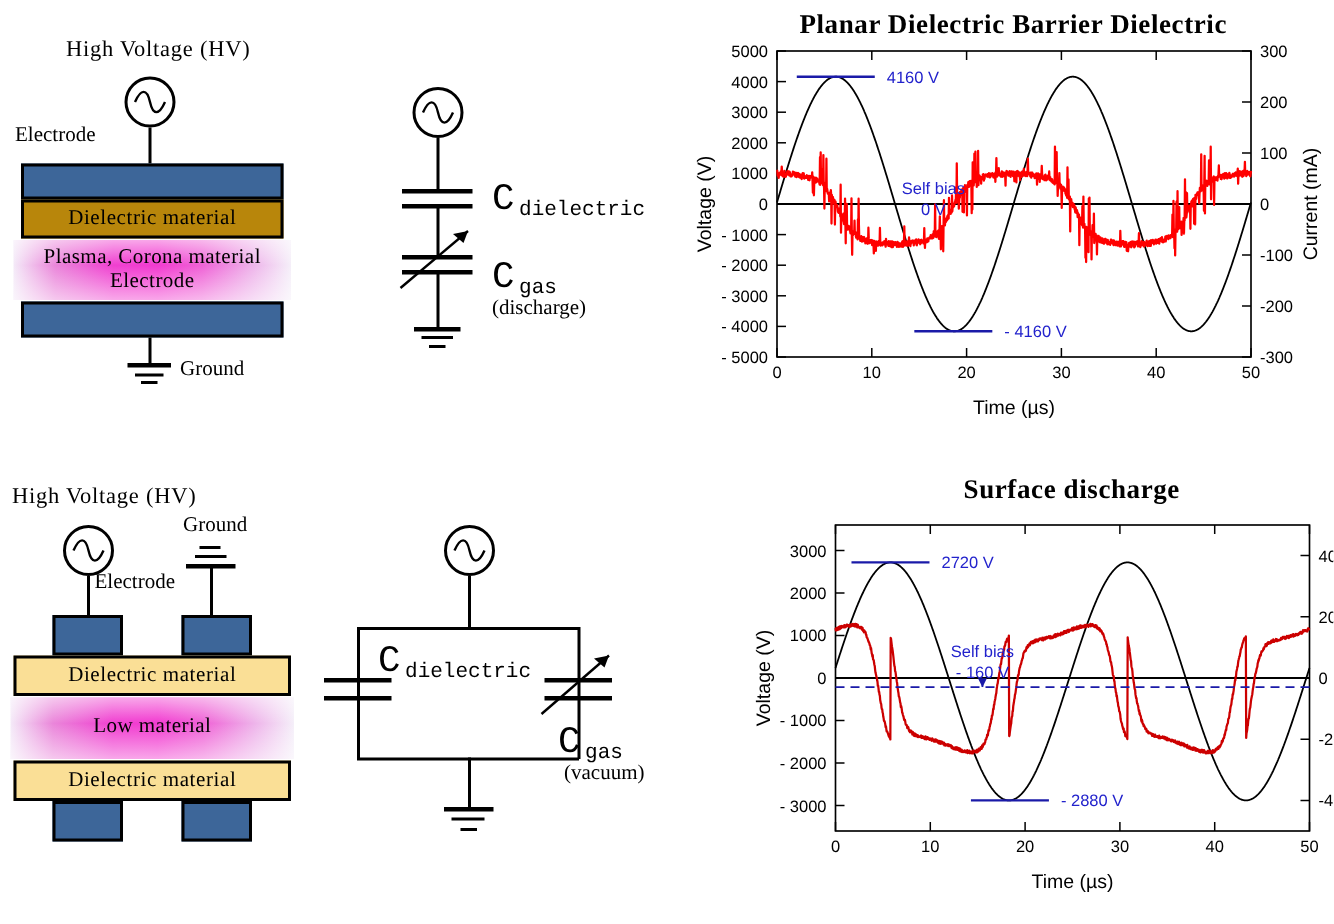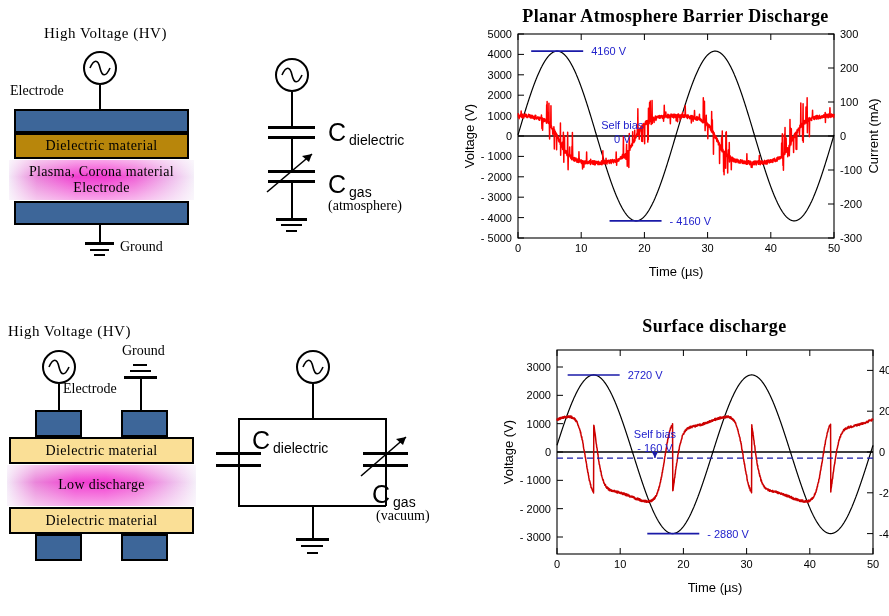--- a/index.html
+++ b/index.html
@@ -73,21 +73,21 @@
     letter-spacing: .3px;
   }
 
   
   .pad { position:absolute; background:#3d6699; border:2.5px solid #000; }
 
   
   .cap-plate { position:absolute; background:#000; height:2.5px; }
   .varrow { position:absolute; }
 
-  .cname { position:absolute; font-family:Liberation Sans, sans-serif; color:#000; white-space:nowrap;}
+  .cname { position:absolute; font-family:Liberation Mono, monospace; color:#000; white-space:nowrap;}
   .cname .big { font-size: 25px; }
   .cname .sub { font-size: 14px; }
   .cparen { position:absolute; font-size:14px; font-family:"Liberation Serif", serif; color:#000; white-space:nowrap;}
 
   
   .chart-wrap { position:absolute; }
   .chart-title {
     position:absolute;
     font-family:"Liberation Serif", serif;
     font-weight:bold;
@@ -170,21 +170,21 @@
     <div class="wire-v" style="left:140px;top:60px;height:32px;"></div>
 
     <div class="lbl lbl-small" style="left:63px;top:64px;">Electrode</div>
 
     <div class="pad" style="left:35px;top:92px;width:47px;height:27px;"></div>
     <div class="pad" style="left:121px;top:92px;width:47px;height:27px;"></div>
 
     <div class="block block-dielectric-tan" style="left:9px;top:119px;width:185px;height:27px;">Dielectric   material</div>
 
     <div class="block block-plasma" style="left:7px;top:147px;width:189px;height:41px;">
-      <span>Low discharge</span>
+      <span>Low material</span>
     </div>
 
     <div class="block block-dielectric-tan" style="left:9px;top:189px;width:185px;height:27px;">Dielectric   material</div>
 
     <div class="pad" style="left:35px;top:216px;width:47px;height:27px;"></div>
     <div class="pad" style="left:121px;top:216px;width:47px;height:27px;"></div>
   </div>
 
   <div class="schem" style="left:250px;top:30px;width:210px;height:250px;">
 
@@ -210,21 +210,21 @@
       <svg width="55" height="46" viewBox="0 0 55 46">
         <line x1="3" y1="42" x2="48" y2="4" stroke="#000" stroke-width="1.6"></line>
         <polygon points="48,4 38,6 45,12" fill="#000"></polygon>
       </svg>
     </div>
     <div class="wire-v" style="left:41px;top:152px;height:36px;"></div>
 
     <div class="cname" style="left:78px;top:140px;">
       <span class="big">C</span><span class="sub" style="position:relative;top:4px;left:3px;">gas</span>
     </div>
-    <div class="cparen" style="left:78px;top:168px;">(atmosphere)</div>
+    <div class="cparen" style="left:78px;top:168px;">(discharge)</div>
 
     <div class="gnd-bar" style="left:26px;top:188px;width:31px;height:2.5px;"></div>
     <div class="gnd-bar" style="left:31px;top:194px;width:21px;height:2px;"></div>
     <div class="gnd-bar" style="left:36px;top:200px;width:11px;height:2px;"></div>
   </div>
 
   <div class="schem" style="left:230px;top:340px;width:240px;height:250px;">
 
     <div class="ac-source" style="left:66px;top:10px;width:34px;height:34px;">
       <svg width="30" height="30" viewBox="0 0 30 30">
@@ -260,21 +260,21 @@
     </div>
     <div class="cparen" style="left:146px;top:168px;">(vacuum)</div>
 
     <div class="wire-v" style="left:82px;top:165px;height:33px;"></div>
     <div class="gnd-bar" style="left:66px;top:198px;width:33px;height:2.5px;"></div>
     <div class="gnd-bar" style="left:71px;top:205px;width:22px;height:2px;"></div>
     <div class="gnd-bar" style="left:77px;top:212px;width:11px;height:2px;"></div>
   </div>
 
   <div class="chart-wrap" style="left:462px;top:0px;width:427px;height:300px;">
-    <div class="chart-title" style="top:6px;">Planar  Atmosphere  Barrier  Discharge</div>
+    <div class="chart-title" style="top:6px;">Planar  Dielectric  Barrier  Dielectric</div>
     <svg id="svg-chart-0" class="chart-svg" width="427" height="300" style="top:0;">
         <rect x="56" y="34" width="316" height="204" fill="#fff" stroke="#000" stroke-width="1.1"></rect>
         <line x1="56" y1="238" x2="56" y2="232" stroke="#000" stroke-width="1"></line>
         <line x1="56" y1="34" x2="56" y2="40" stroke="#000" stroke-width="1"></line>
         <text x="56" y="252" text-anchor="middle" class="tick">0</text>
         <line x1="119.2" y1="238" x2="119.2" y2="232" stroke="#000" stroke-width="1"></line>
         <line x1="119.2" y1="34" x2="119.2" y2="40" stroke="#000" stroke-width="1"></line>
         <text x="119.2" y="252" text-anchor="middle" class="tick">10</text>
         <line x1="182.4" y1="238" x2="182.4" y2="232" stroke="#000" stroke-width="1"></line>
         <line x1="182.4" y1="34" x2="182.4" y2="40" stroke="#000" stroke-width="1"></line>

